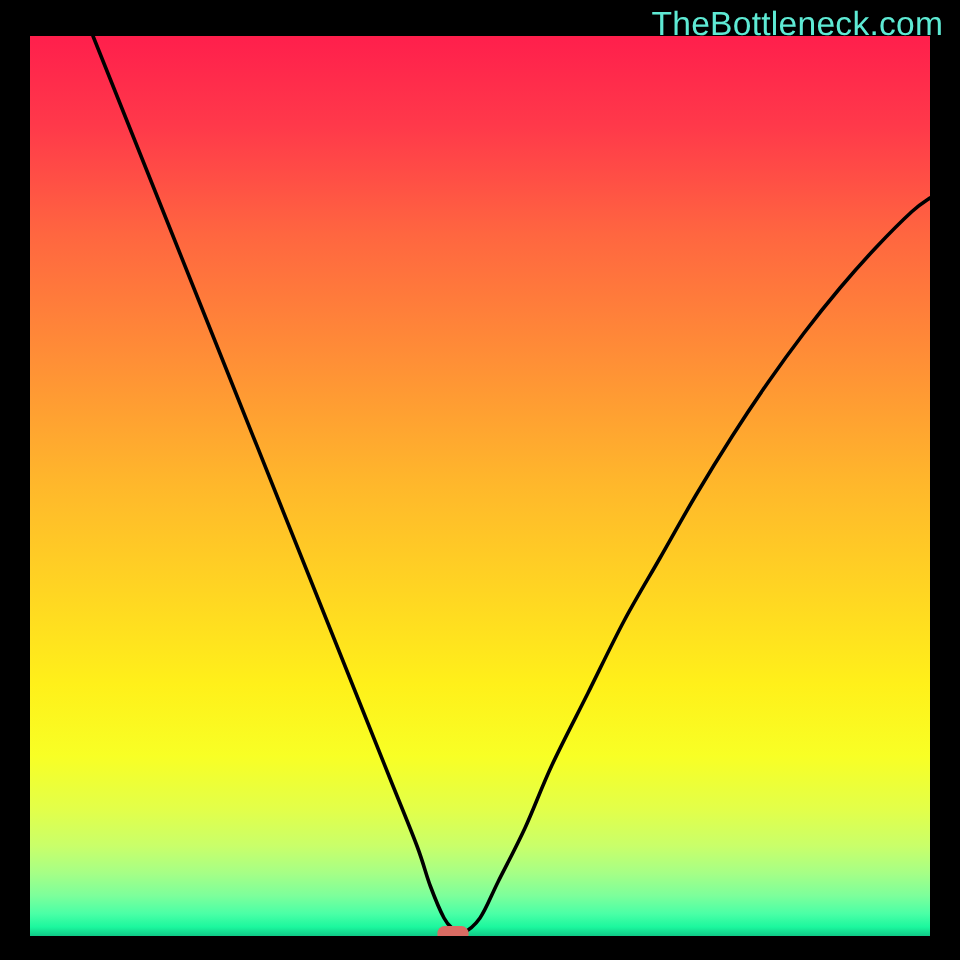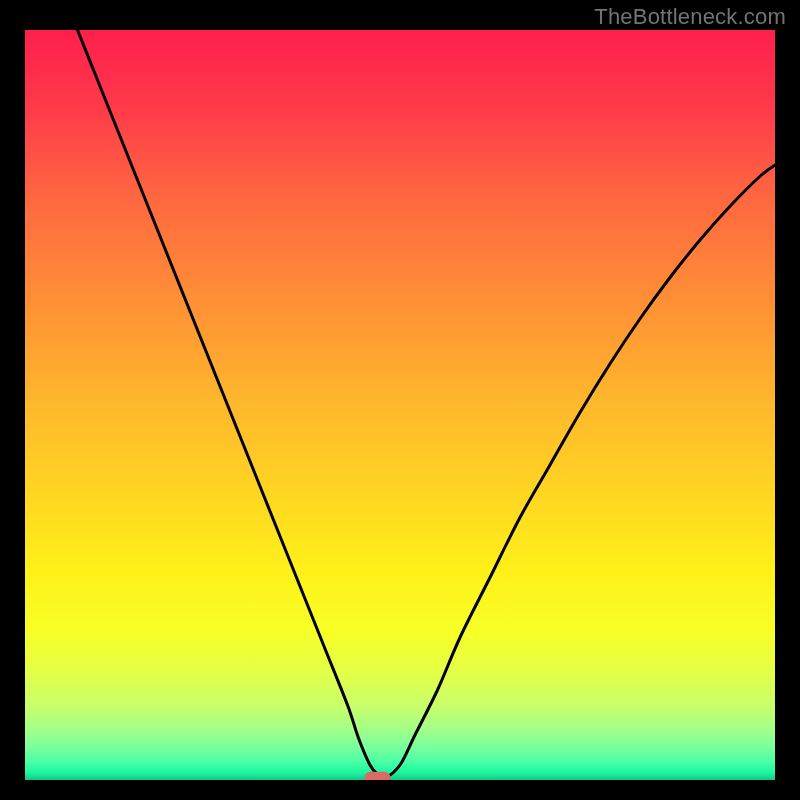--- a/index.html
+++ b/index.html
@@ -14,22 +14,22 @@
   .frame {
     position: relative;
     width: 800px;
     height: 800px;
     background: #000;
   }
   .watermark {
     position: absolute;
     top: 4px;
     right: 14px;
-    color: #737373;
-    font-size: 22px;
+    color: #5eead4;
+    font-size: 28px;
     font-weight: 400;
     letter-spacing: 0.2px;
     z-index: 10;
   }
   .plot {
     position: absolute;
     left: 25px;
     top: 30px;
     width: 750px;
     height: 750px;

